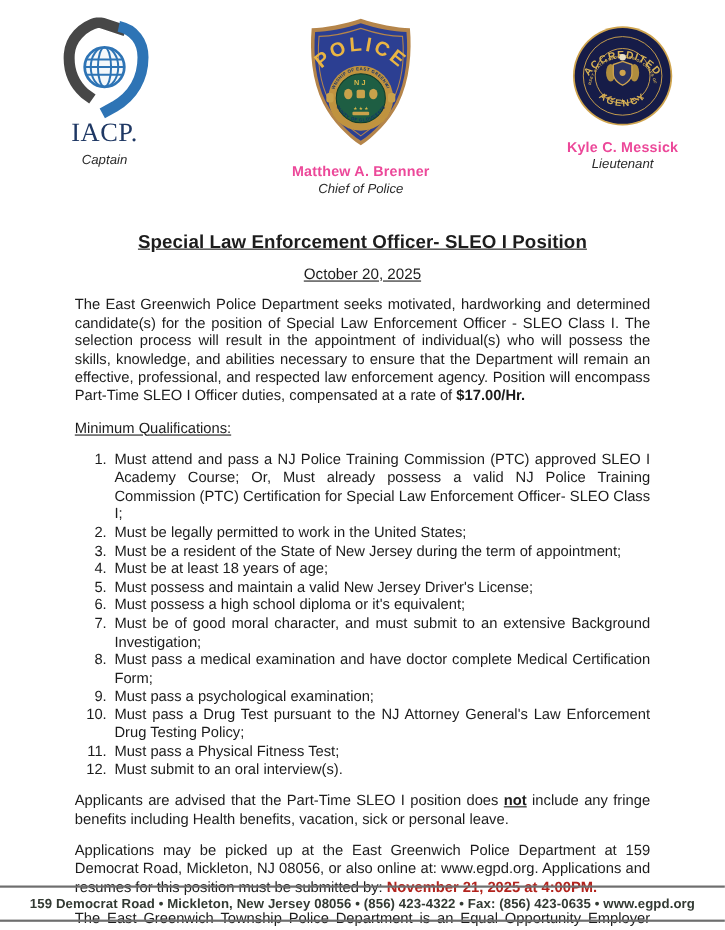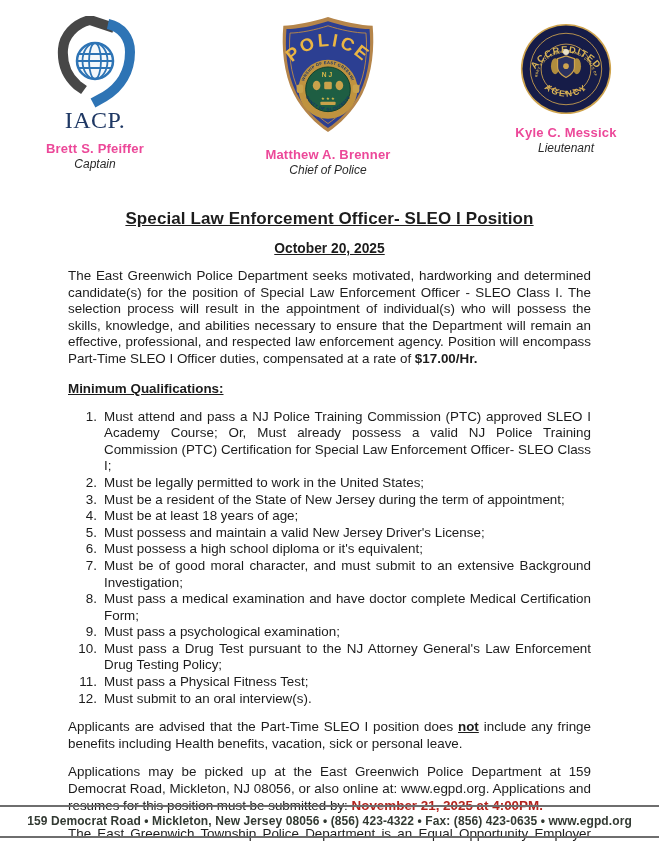--- a/index.html
+++ b/index.html
@@ -16,26 +16,26 @@
   .hcol-right{width:160px;padding-top:8px;}
   .person-name{font-weight:bold;font-size:13px;margin-top:5px;color:#ec4899;letter-spacing:.2px;}
   .person-title{font-style:italic;font-size:12px;margin-top:1px;color:#2a2a2a;}
   
   .content{padding:0 68px;}
   .doc-title{
     text-align:center;font-weight:bold;font-size:17px;margin-top:32px;
     text-decoration:underline;letter-spacing:.1px;
   }
   .doc-date{
-    text-align:center;font-weight:bold;font-size:13.8px;margin-top:12px;
+    text-align:center;font-weight:normal;font-size:13.8px;margin-top:12px;
     text-decoration:underline;
   }
   .para{font-size:13.4px;line-height:16.6px;text-align:justify;margin:12px 0 0;}
   .qhead{
-    font-weight:bold;font-size:13.4px;text-decoration:underline;margin-top:13px;
+    font-weight:normal;font-size:13.4px;text-decoration:underline;margin-top:13px;
   }
   .qlist{counter-reset:q;margin:13px 0 0;padding:0;list-style:none;font-size:13.4px;line-height:16.6px;}
   .qitem{display:flex;}
   .qnum{counter-increment:q;width:36px;min-width:36px;text-align:right;padding-right:7px;box-sizing:border-box;}
   .qnum::before{content:counter(q) ".";}
   .qtext{flex:1;text-align:justify;}
   b.u{text-decoration:underline;}
   b.red{color:#b2231d;}
   
   .footer{
@@ -64,21 +64,20 @@
         <circle cx="47" cy="45" r="18" fill="#f4f8fb" stroke="#2e74b5" stroke-width="2.5"></circle>
         <g clip-path="url(#globeClip)" stroke="#2e74b5" stroke-width="1.8" fill="none">
           <ellipse cx="47" cy="45" rx="6" ry="18"></ellipse>
           <ellipse cx="47" cy="45" rx="12.5" ry="18"></ellipse>
           <line x1="29" y1="38" x2="65" y2="38"></line>
           <line x1="29" y1="45" x2="65" y2="45"></line>
           <line x1="29" y1="52" x2="65" y2="52"></line>
         </g>
         <text class="serif" x="47" y="112" font-size="24" fill="#1f3864" text-anchor="middle" letter-spacing="0.5">IACP.</text>
       </svg>
-      <div class="person-name">Brett S. Pfeiffer</div>
       <div class="person-title">Captain</div>
     </div>
 
     <div class="hcol hcol-center">
       <svg width="114" height="124" viewBox="0 0 120 130">
         <path d="M60 3 C45 8 25 12 13 12 C11 34 13 62 24 84 C33 102 48 116 60 124 C72 116 87 102 96 84 C107 62 109 34 107 12 C95 12 75 8 60 3 Z" fill="#b5854a"></path>
         <path d="M60 3 C45 8 25 12 13 12 C11 34 13 62 24 84 C33 102 48 116 60 124 C72 116 87 102 96 84 C107 62 109 34 107 12 C95 12 75 8 60 3 Z" fill="#2c3f92" transform="translate(60 64) scale(0.93) translate(-60 -64)"></path>
         <path d="M60 3 C45 8 25 12 13 12 C11 34 13 62 24 84 C33 102 48 116 60 124 C72 116 87 102 96 84 C107 62 109 34 107 12 C95 12 75 8 60 3 Z" fill="none" stroke="#b5854a" stroke-width="1.2" transform="translate(60 64) scale(0.85) translate(-60 -64)"></path>
         <path id="policeArc" d="M19 54 Q60 13 101 54" fill="none"></path>
         <text font-size="19" font-weight="bold" fill="#eab543" letter-spacing="2.5">

